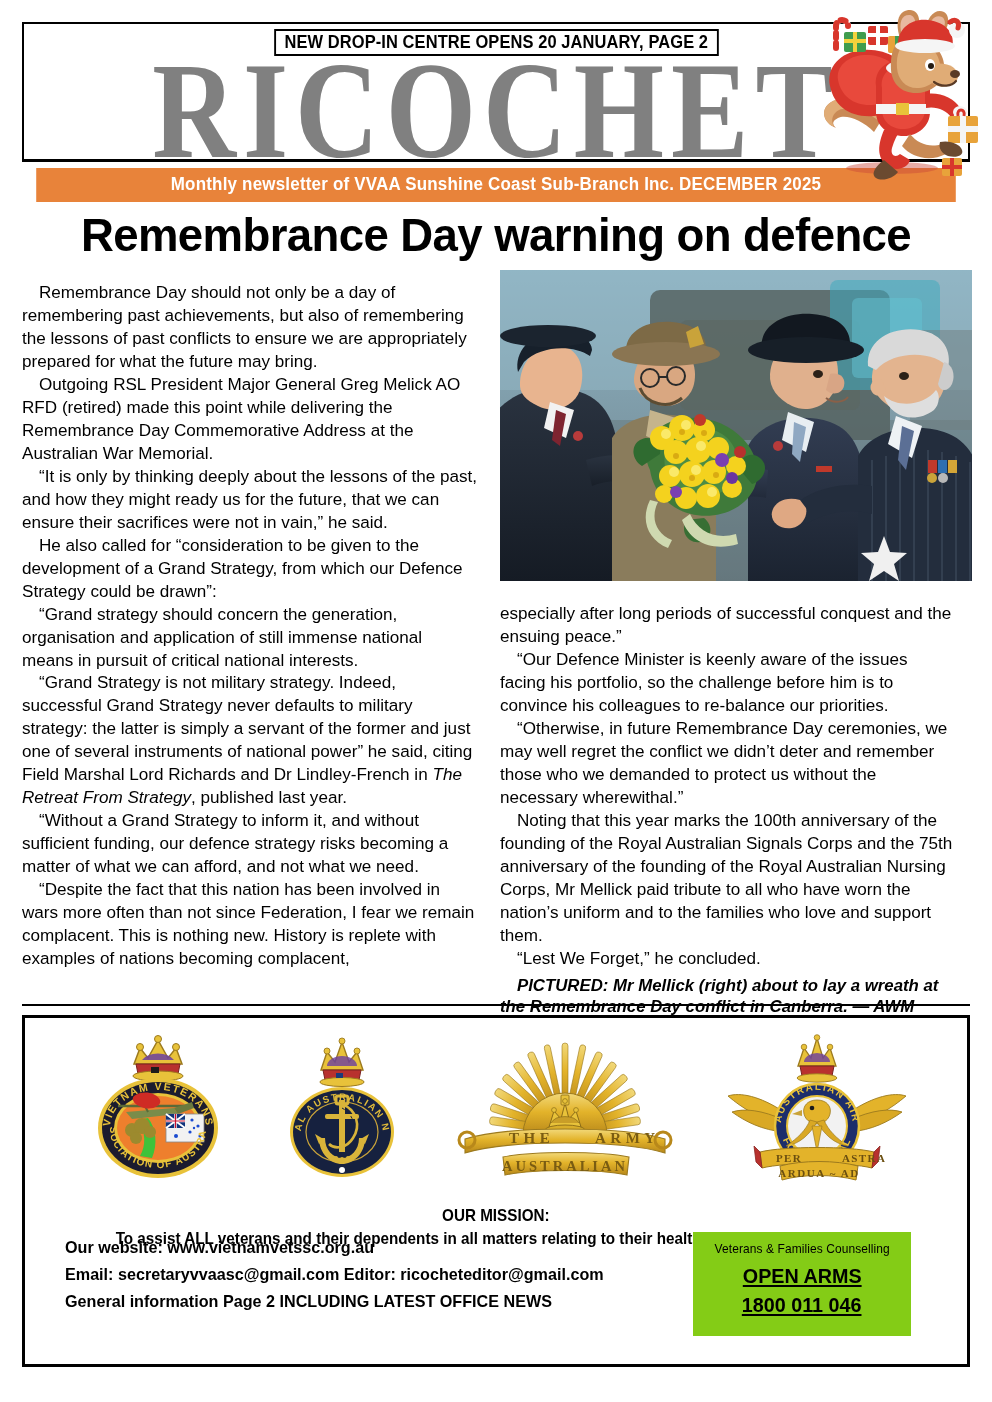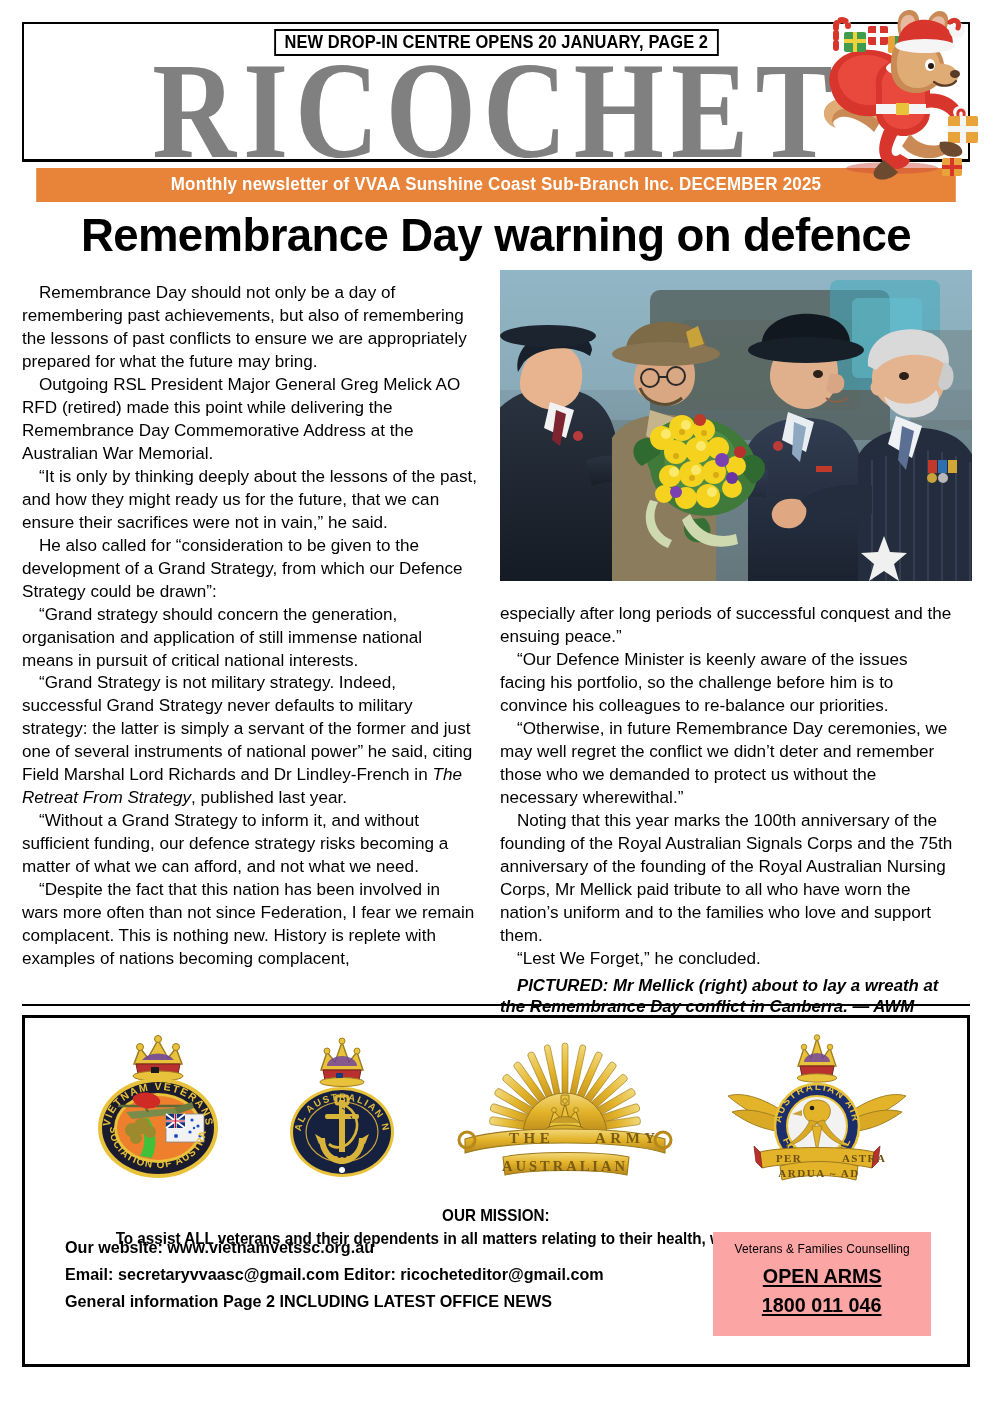--- a/index.html
+++ b/index.html
@@ -185,23 +185,23 @@
     left: 40px; bottom: 48px;
     font-weight: bold;
     font-size: 17px;
     line-height: 1.58;
     transform: scaleX(0.95);
     transform-origin: left center;
   }
 
   .openarms {
     position: absolute;
-    right: 36px; bottom: 28px;
+    right: 56px; bottom: 28px;
     width: 218px; height: 104px;
-    background: #fca5a5;
+    background: #84cc16;
     text-align: center;
     padding-top: 7px;
   }
   .oa-sub {
     font-size: 12.6px;
     font-weight: normal;
     letter-spacing: 0.1px;
     transform: scaleX(0.95);
     display: inline-block;
   }

